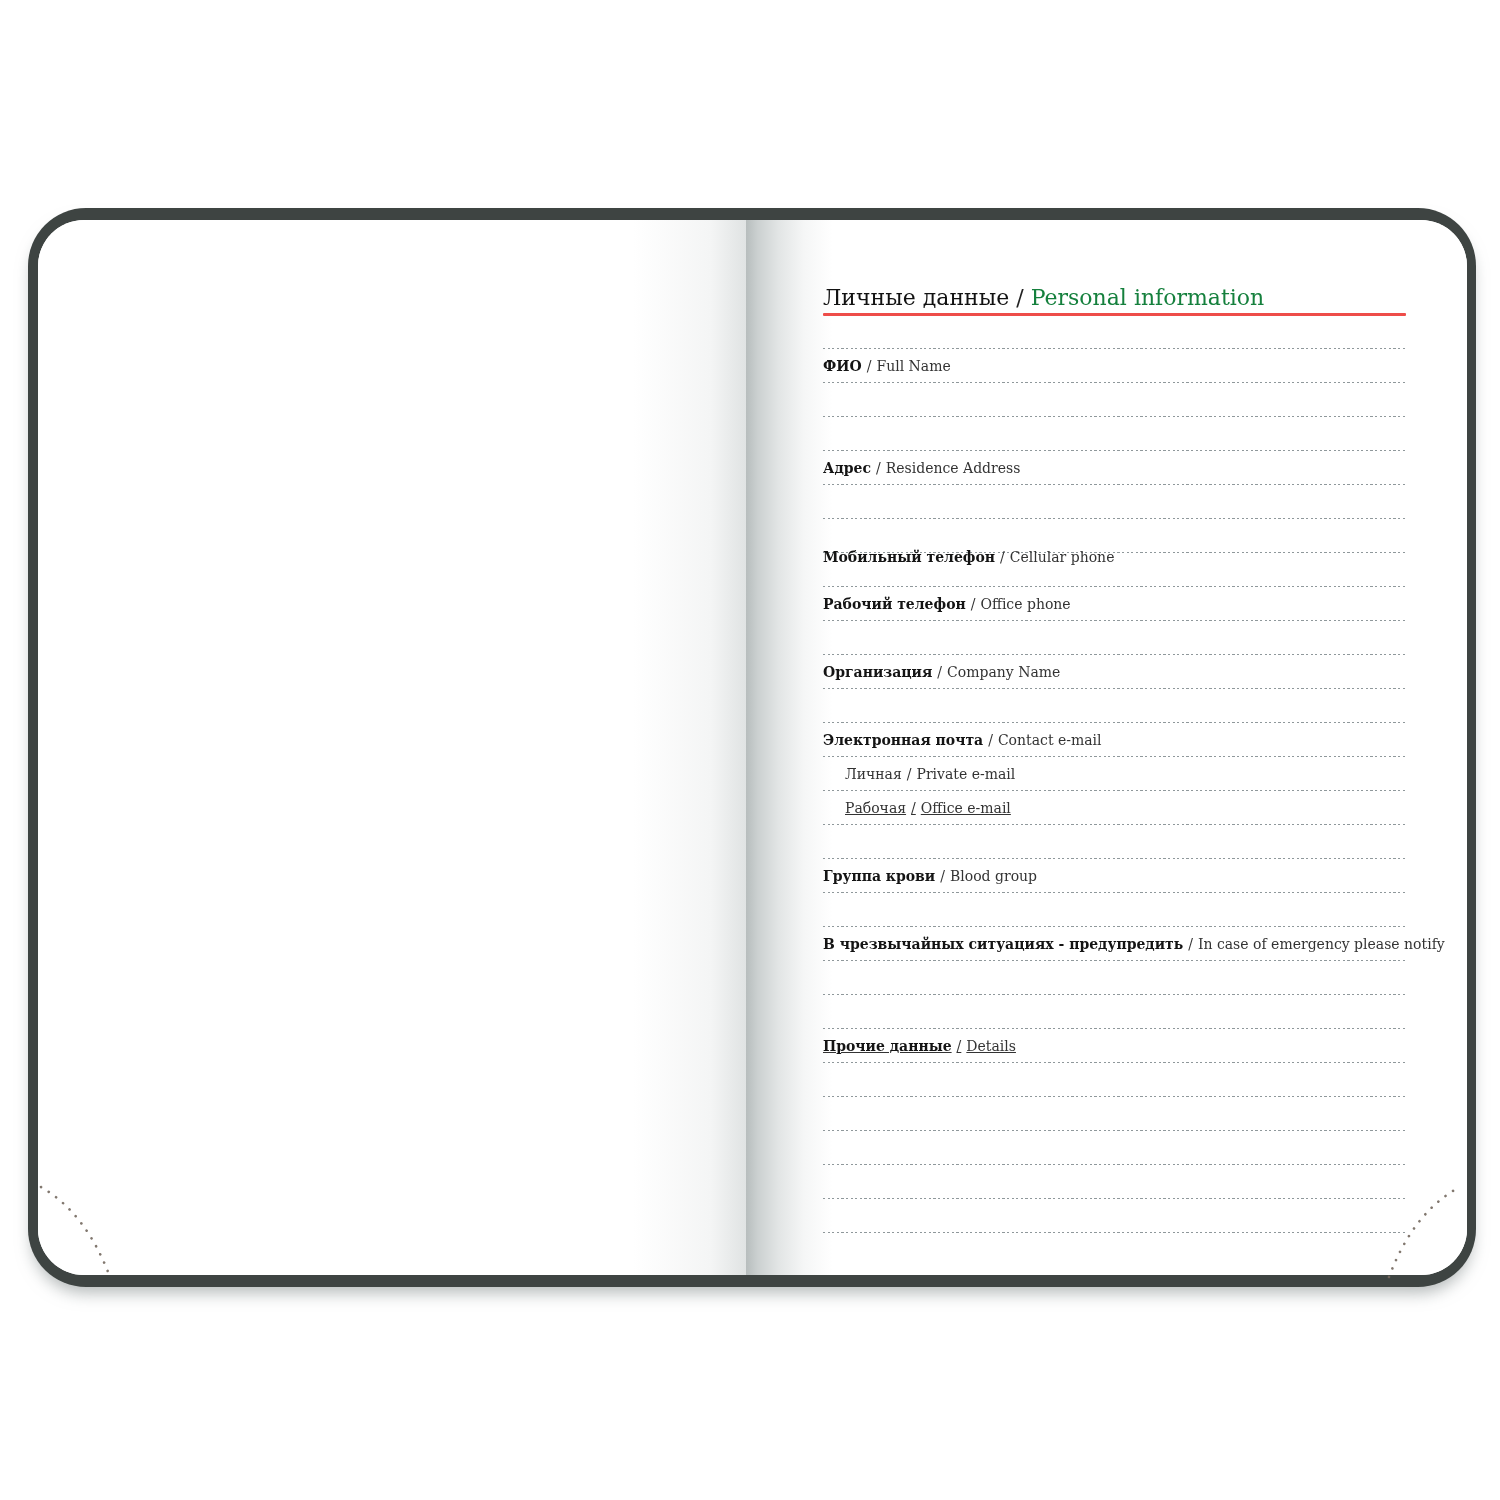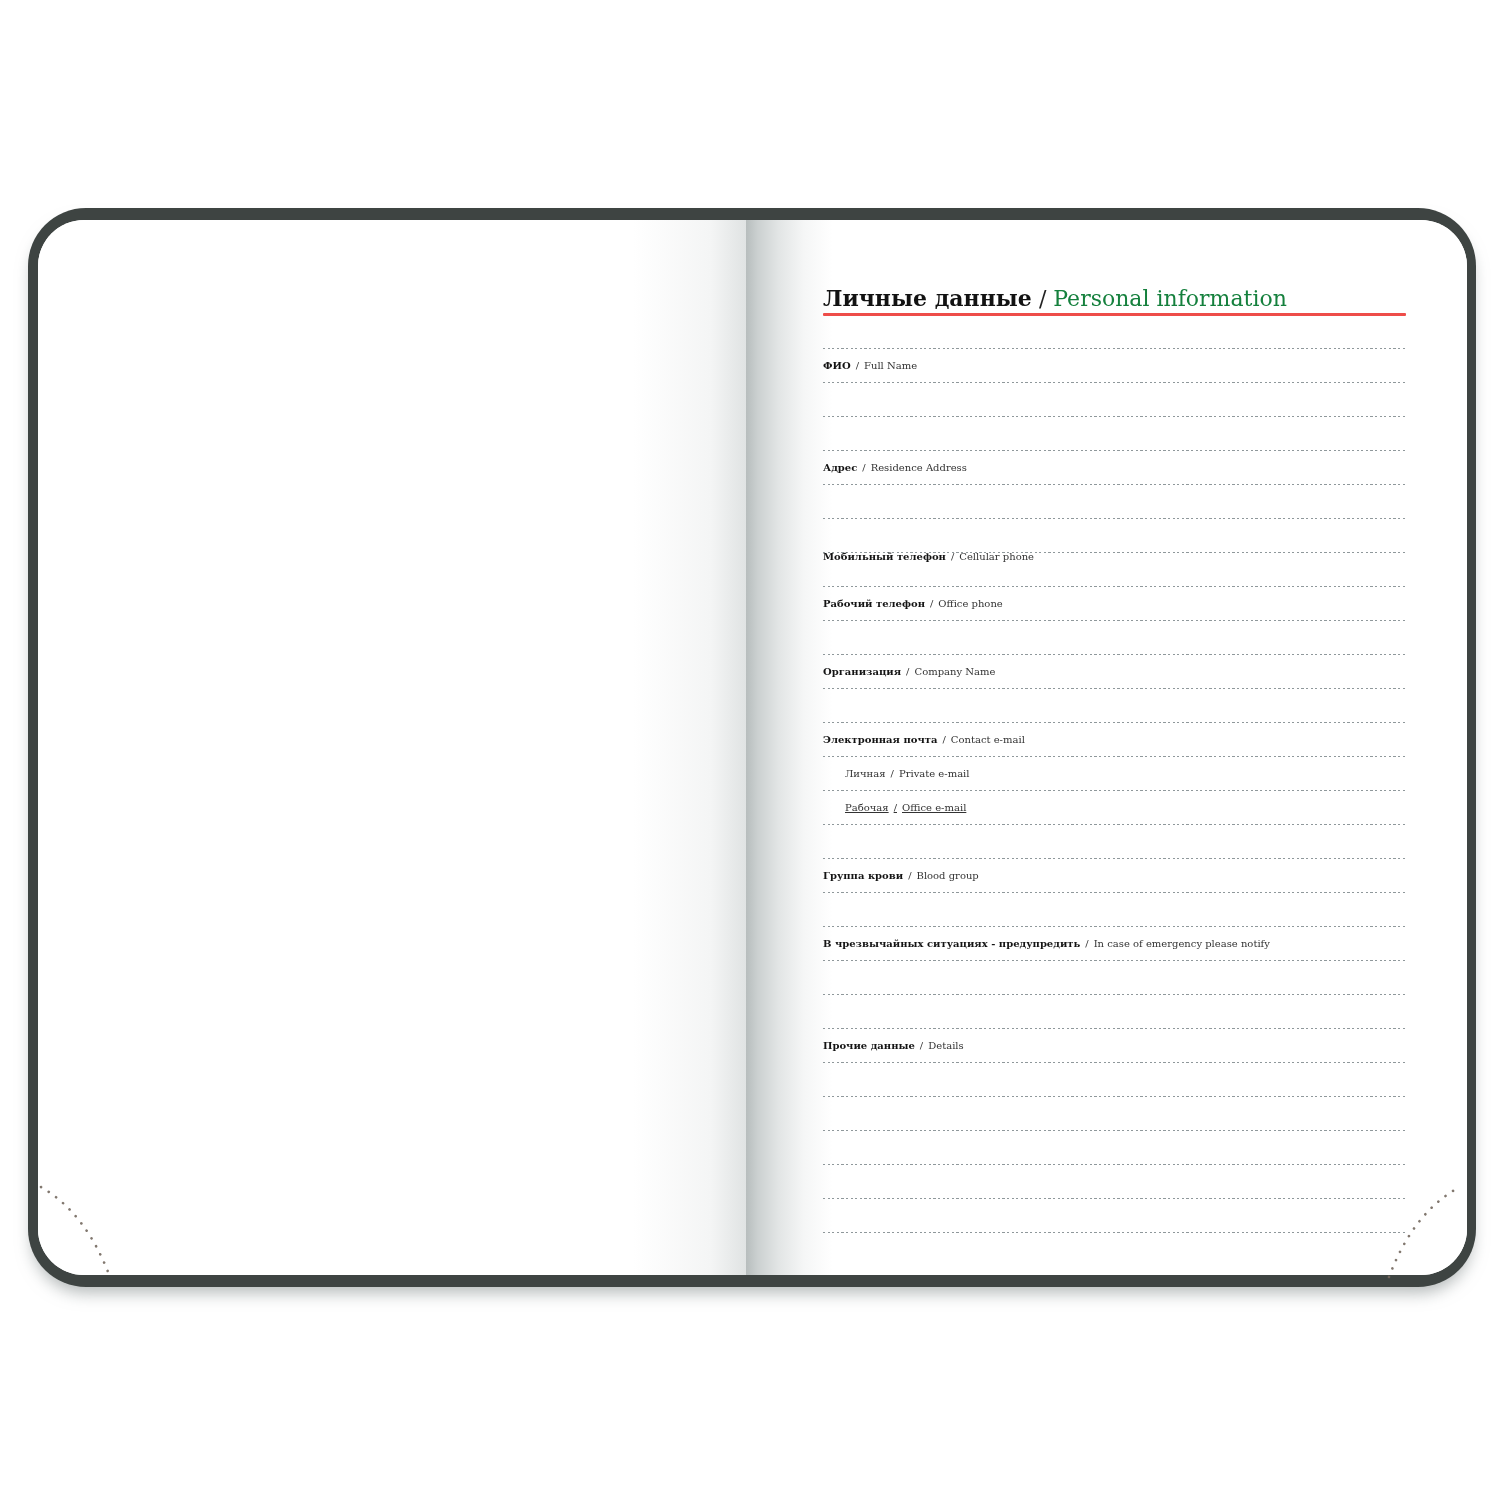--- a/index.html
+++ b/index.html
@@ -41,21 +41,21 @@
     left: 0; top: 0; width: 1500px; height: 1500px;
     pointer-events: none;
   }
   .page-title {
     position: absolute;
     left: 823px; top: 285px;
     font-size: 22px; line-height: 26px;
     color: #171717;
     white-space: nowrap;
   }
-  .page-title .ru { font-weight: 700; color: #121212; }
+  .page-title .ru { font-weight: 400; color: #121212; }
   .page-title .sep { margin: 0 7px; font-weight: 400; color: #222; }
   .page-title .en { font-weight: 400; color: #15803d; }
   .accent-rule {
     position: absolute;
     left: 823px; top: 313px;
     width: 583px; height: 3px;
     background: #ee4d49;
     border-radius: 1px;
   }
   .dash-line {
@@ -63,21 +63,21 @@
     left: 823px; width: 583px; height: 2px;
     background: repeating-linear-gradient(to right,
       #8f989b 0px, #8f989b 2.2px,
       rgba(0,0,0,0) 2.2px, rgba(0,0,0,0) 4.6px);
     background-size: 100% 1.4px;
     background-repeat: no-repeat;
     background-position: 0 0;
   }
   .field-label {
     position: absolute;
-    font-size: 10px; line-height: 20px;
+    font-size: 14px; line-height: 20px;
     color: #333333;
     white-space: nowrap;
   }
   .field-label .ru { font-weight: 700; color: #141414; }
   .field-label.plain .ru { font-weight: 400; color: #333333; }
   .field-label .sep { margin: 0 5px; color: #333333; }
   .field-label .en { font-weight: 400; color: #333333; }
   .stitch-svg {
     position: absolute; left: 0; top: 0;
     width: 1500px; height: 1500px;
@@ -137,21 +137,21 @@
         <div class="field-label" style="top: 356px; left: 823px;"><span class="ru">ФИО</span><span class="sep">/</span><span class="en">Full Name</span></div>
         <div class="field-label" style="top: 458px; left: 823px;"><span class="ru">Адрес</span><span class="sep">/</span><span class="en">Residence Address</span></div>
         <div class="field-label" style="top: 526px; left: 823px; margin-top: 21px;"><span class="ru">Мобильный телефон</span><span class="sep">/</span><span class="en">Cellular phone</span></div>
         <div class="field-label" style="top: 594px; left: 823px;"><span class="ru">Рабочий телефон</span><span class="sep">/</span><span class="en">Office phone</span></div>
         <div class="field-label" style="top: 662px; left: 823px;"><span class="ru">Организация</span><span class="sep">/</span><span class="en">Company Name</span></div>
         <div class="field-label" style="top: 730px; left: 823px;"><span class="ru">Электронная почта</span><span class="sep">/</span><span class="en">Contact e-mail</span></div>
         <div class="field-label plain" style="top: 764px; left: 845px;"><span class="ru">Личная</span><span class="sep">/</span><span class="en">Private e-mail</span></div>
         <div class="field-label plain" style="top: 798px; left: 845px; text-decoration: underline;"><span class="ru">Рабочая</span><span class="sep">/</span><span class="en">Office e-mail</span></div>
         <div class="field-label" style="top: 866px; left: 823px;"><span class="ru">Группа крови</span><span class="sep">/</span><span class="en">Blood group</span></div>
         <div class="field-label" style="top: 934px; left: 823px;"><span class="ru">В чрезвычайных ситуациях - предупредить</span><span class="sep">/</span><span class="en">In case of emergency please notify</span></div>
-        <div class="field-label" style="top: 1036px; left: 823px;"><span class="ru">Прочие данные</span><span class="sep">/</span><span class="en">Details</span></div>
+        <div class="field-label" style="top: 1036px; left: 823px; text-decoration: underline;"><span class="ru">Прочие данные</span><span class="sep">/</span><span class="en">Details</span></div>
       </div>
 
     <svg class="stitch-svg" viewBox="0 0 1500 1500">
       <path d="M 41 1187 Q 86 1213 110 1277" fill="none" stroke="#73685e" stroke-width="2.6" stroke-dasharray="0.1 9" stroke-linecap="round" opacity="0.9"></path>
       <path d="M 1389 1277 Q 1413 1213 1458 1188" fill="none" stroke="#73685e" stroke-width="2.6" stroke-dasharray="0.1 9" stroke-linecap="round" opacity="0.9"></path>
     </svg>
 
   </div>
 </div>
 

